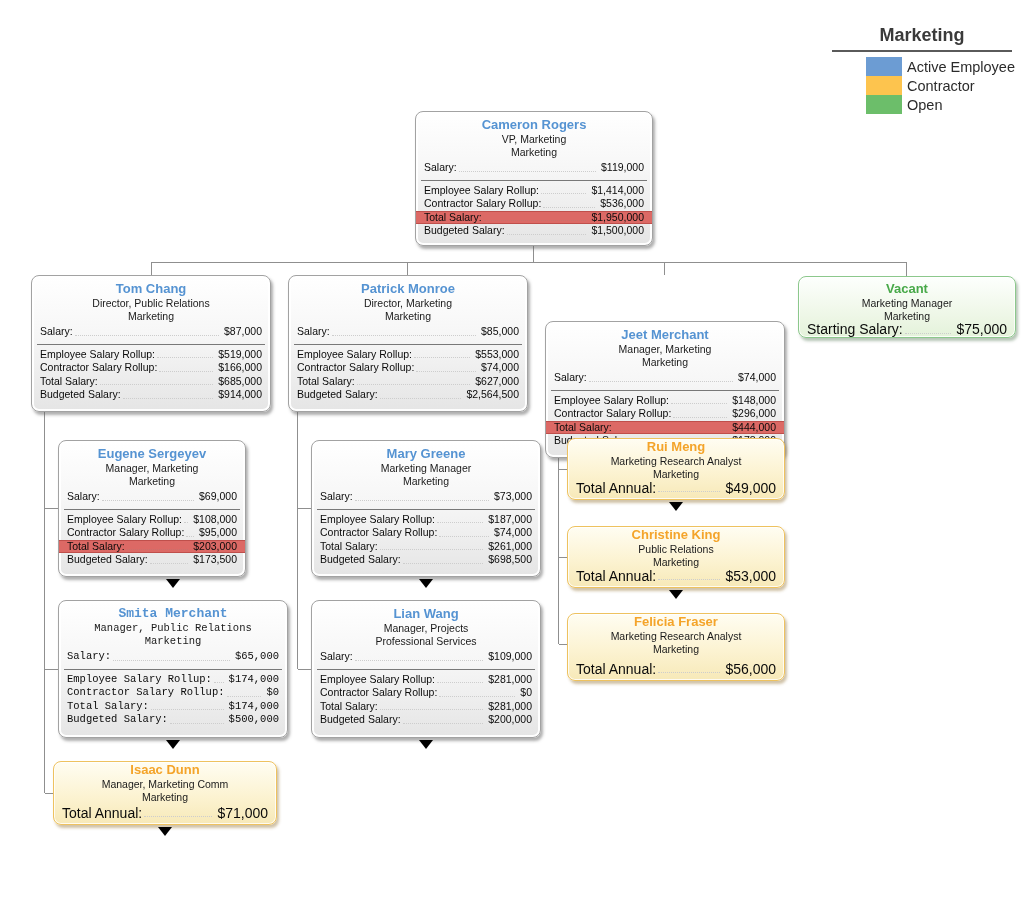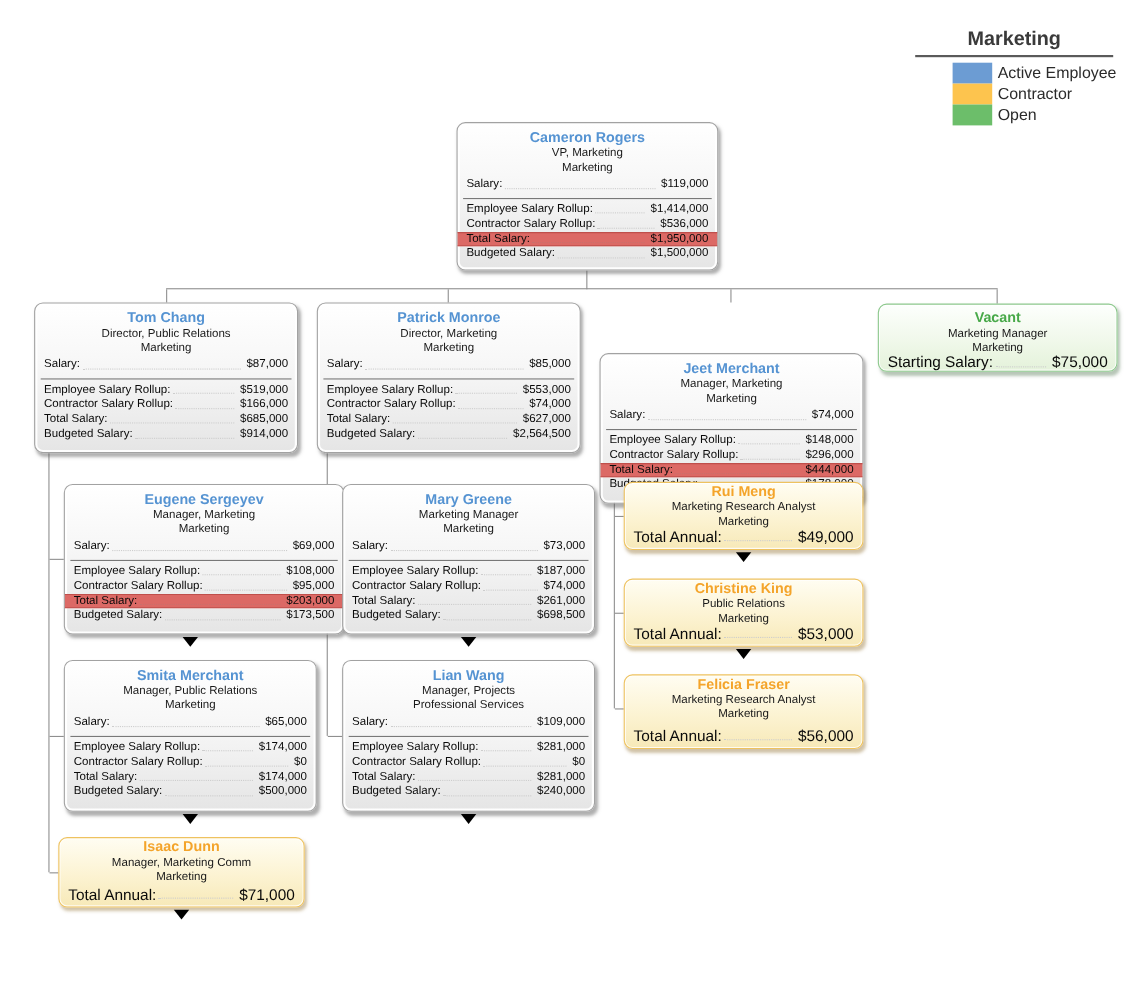--- a/index.html
+++ b/index.html
@@ -230,21 +230,21 @@
     <div class="card open" style="left: 798px; top: 276px; width: 218px; height: 62px;">
       <div class="card-name">Vacant</div>
       <div class="card-title">Marketing Manager</div>
       <div class="card-dept">Marketing</div>
       <div class="row salary-row">
         <span class="lbl">Starting Salary:</span>
         <span class="leader"></span>
         <span class="val">$75,000</span>
       </div>
     </div>
-    <div class="card employee" style="left: 58px; top: 440px; width: 255px; height: 137px;">
+    <div class="card employee" style="left: 58px; top: 440px; width: 188px; height: 137px;">
       <div class="card-name">Eugene Sergeyev</div>
       <div class="card-title">Manager, Marketing</div>
       <div class="card-dept">Marketing</div>
       <div class="row salary-row">
         <span class="lbl">Salary:</span>
         <span class="leader"></span>
         <span class="val">$69,000</span>
       </div>
       <div class="sep"></div>
       <div class="row">
@@ -326,21 +326,21 @@
     <div class="card contractor" style="left: 567px; top: 613px; width: 218px; height: 68px;">
       <div class="card-name">Felicia Fraser</div>
       <div class="card-title">Marketing Research Analyst</div>
       <div class="card-dept">Marketing</div>
       <div class="row salary-row">
         <span class="lbl">Total Annual:</span>
         <span class="leader"></span>
         <span class="val">$56,000</span>
       </div>
     </div>
-    <div class="card employee" style="left: 58px; top: 600px; width: 230px; height: 138px;">
+    <div class="card employee" style="left: 58px; top: 600px; width: 230px; height: 138px; font-family: Liberation Mono, monospace;">
       <div class="card-name">Smita Merchant</div>
       <div class="card-title">Manager, Public Relations</div>
       <div class="card-dept">Marketing</div>
       <div class="row salary-row">
         <span class="lbl">Salary:</span>
         <span class="leader"></span>
         <span class="val">$65,000</span>
       </div>
       <div class="sep"></div>
       <div class="row">
@@ -386,21 +386,21 @@
         <span class="val">$0</span>
       </div>
       <div class="row">
         <span class="lbl">Total Salary:</span>
         <span class="leader"></span>
         <span class="val">$281,000</span>
       </div>
       <div class="row">
         <span class="lbl">Budgeted Salary:</span>
         <span class="leader"></span>
-        <span class="val">$240,000</span>
+        <span class="val">$200,000</span>
       </div>
     </div>
     <div class="arrow" style="left: 419px; top: 740px;"></div>
     <div class="card contractor" style="left: 53px; top: 761px; width: 224px; height: 64px;">
       <div class="card-name">Isaac Dunn</div>
       <div class="card-title">Manager, Marketing Comm</div>
       <div class="card-dept">Marketing</div>
       <div class="row salary-row">
         <span class="lbl">Total Annual:</span>
         <span class="leader"></span>

